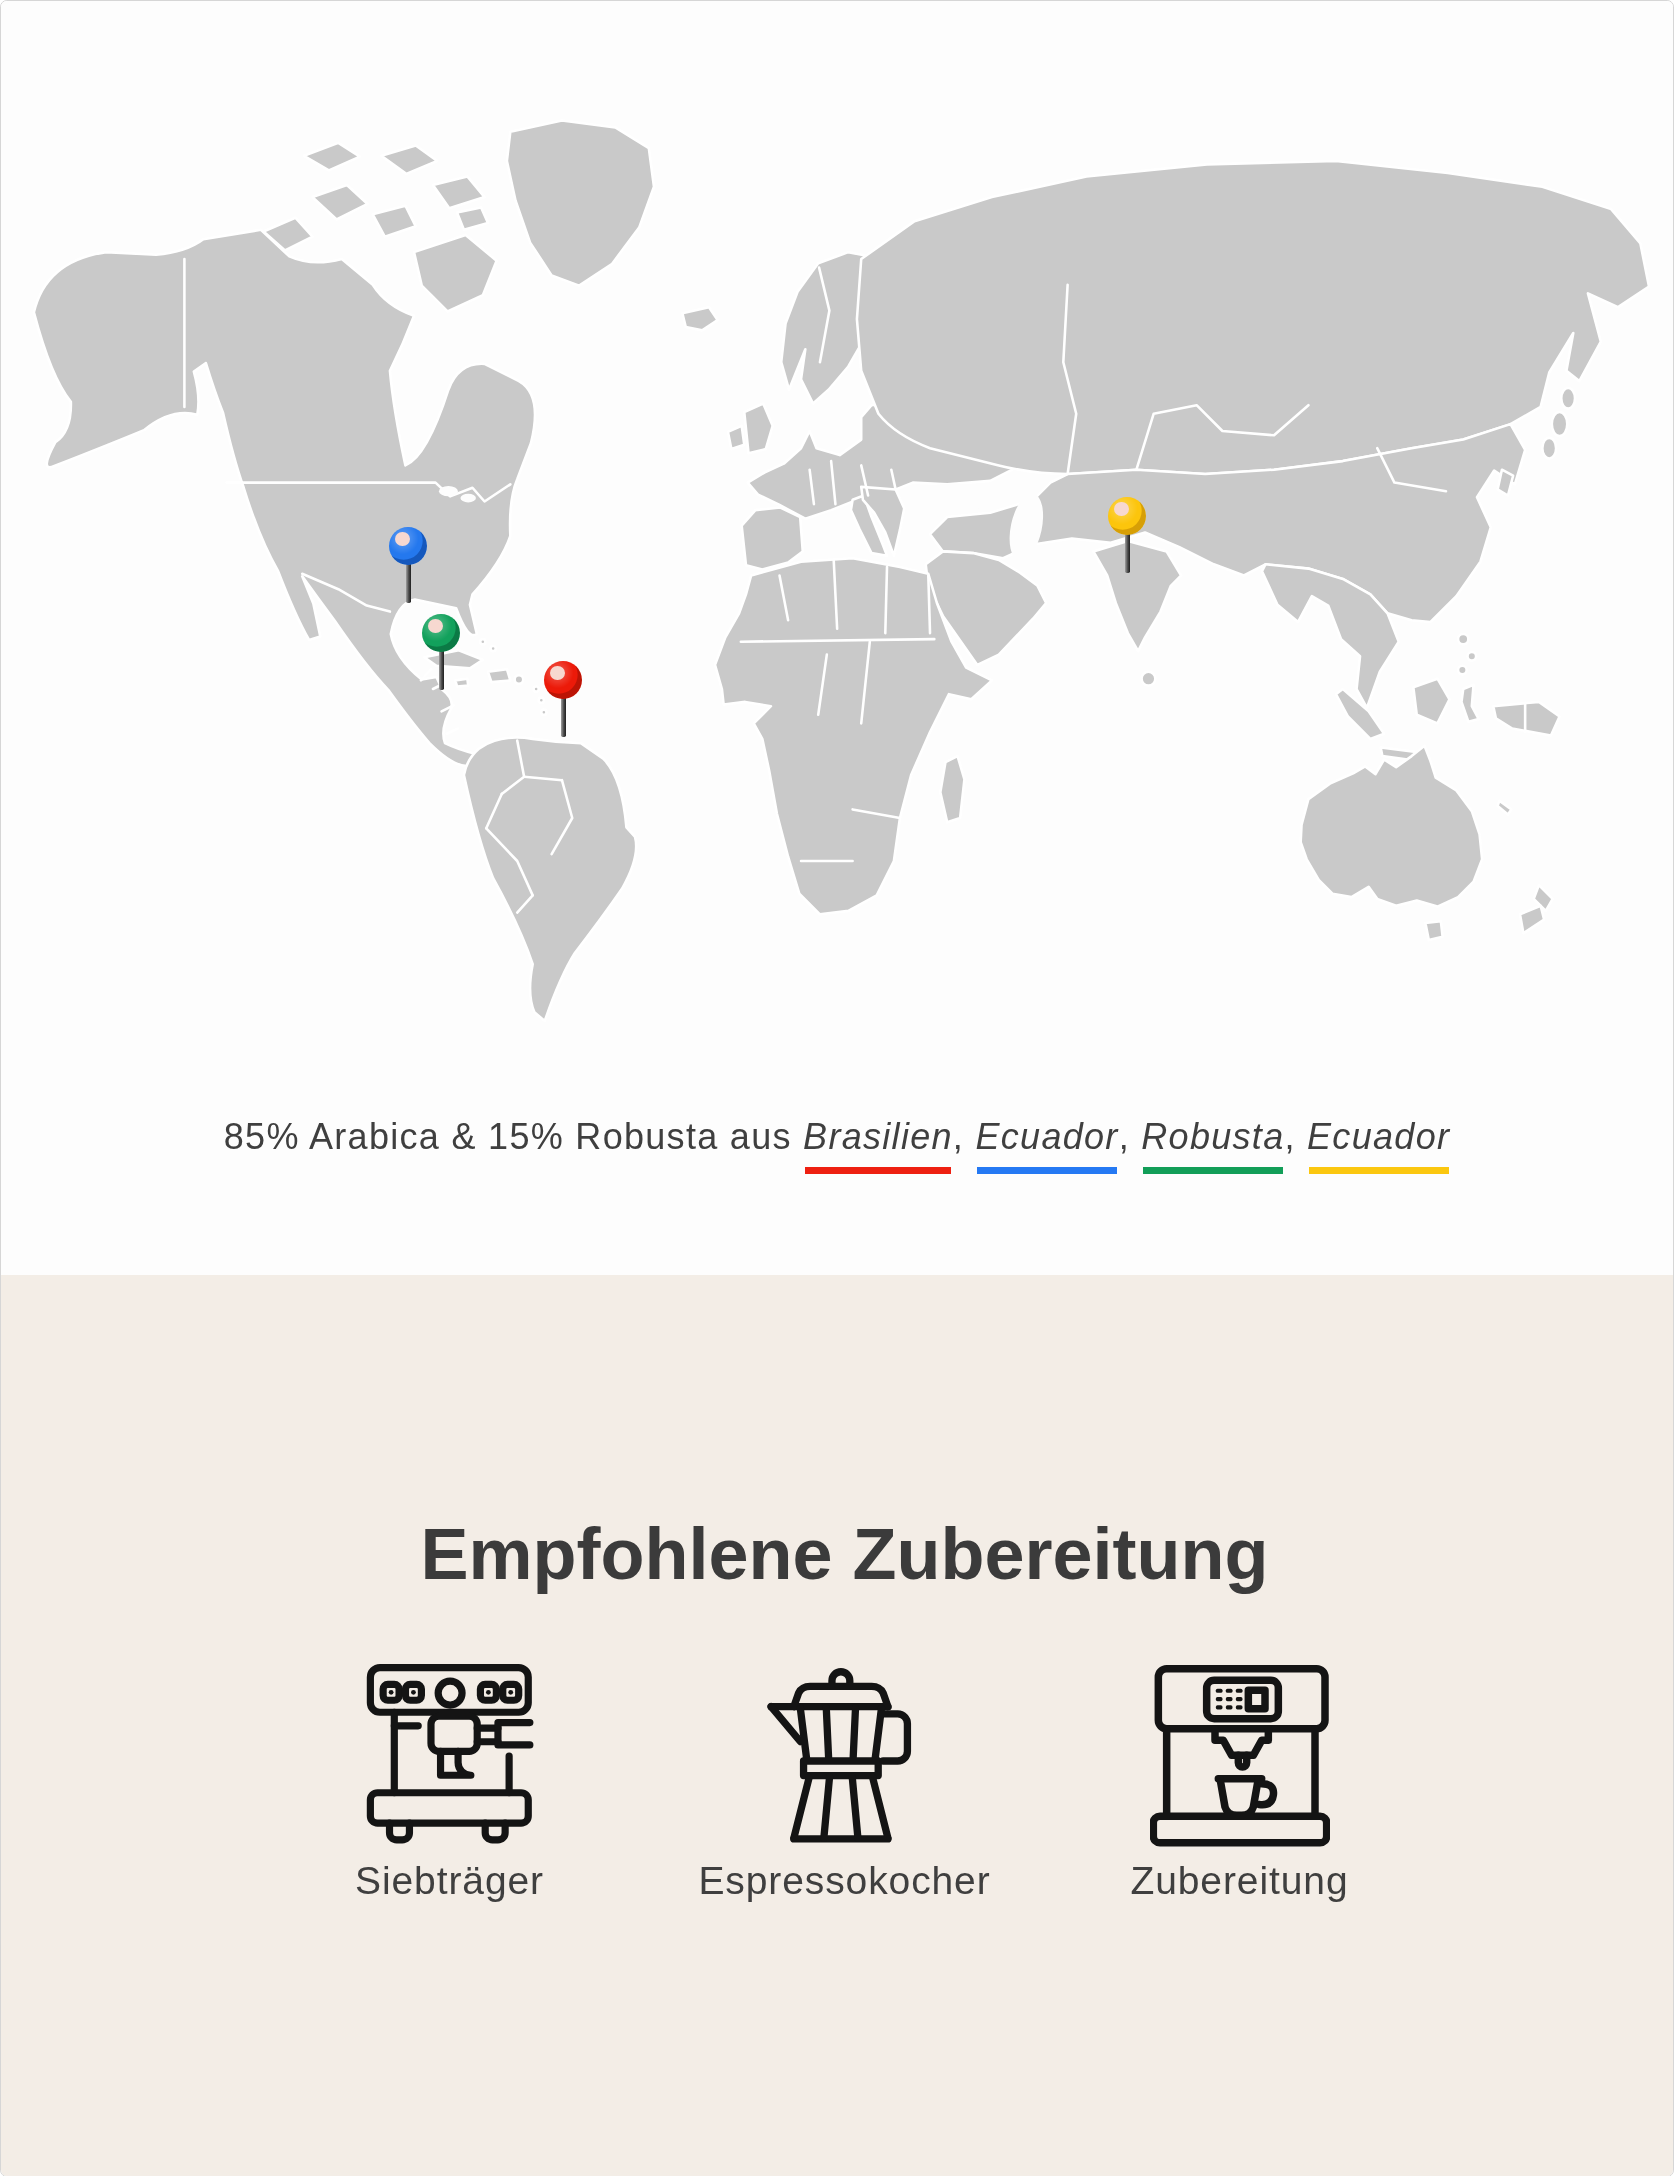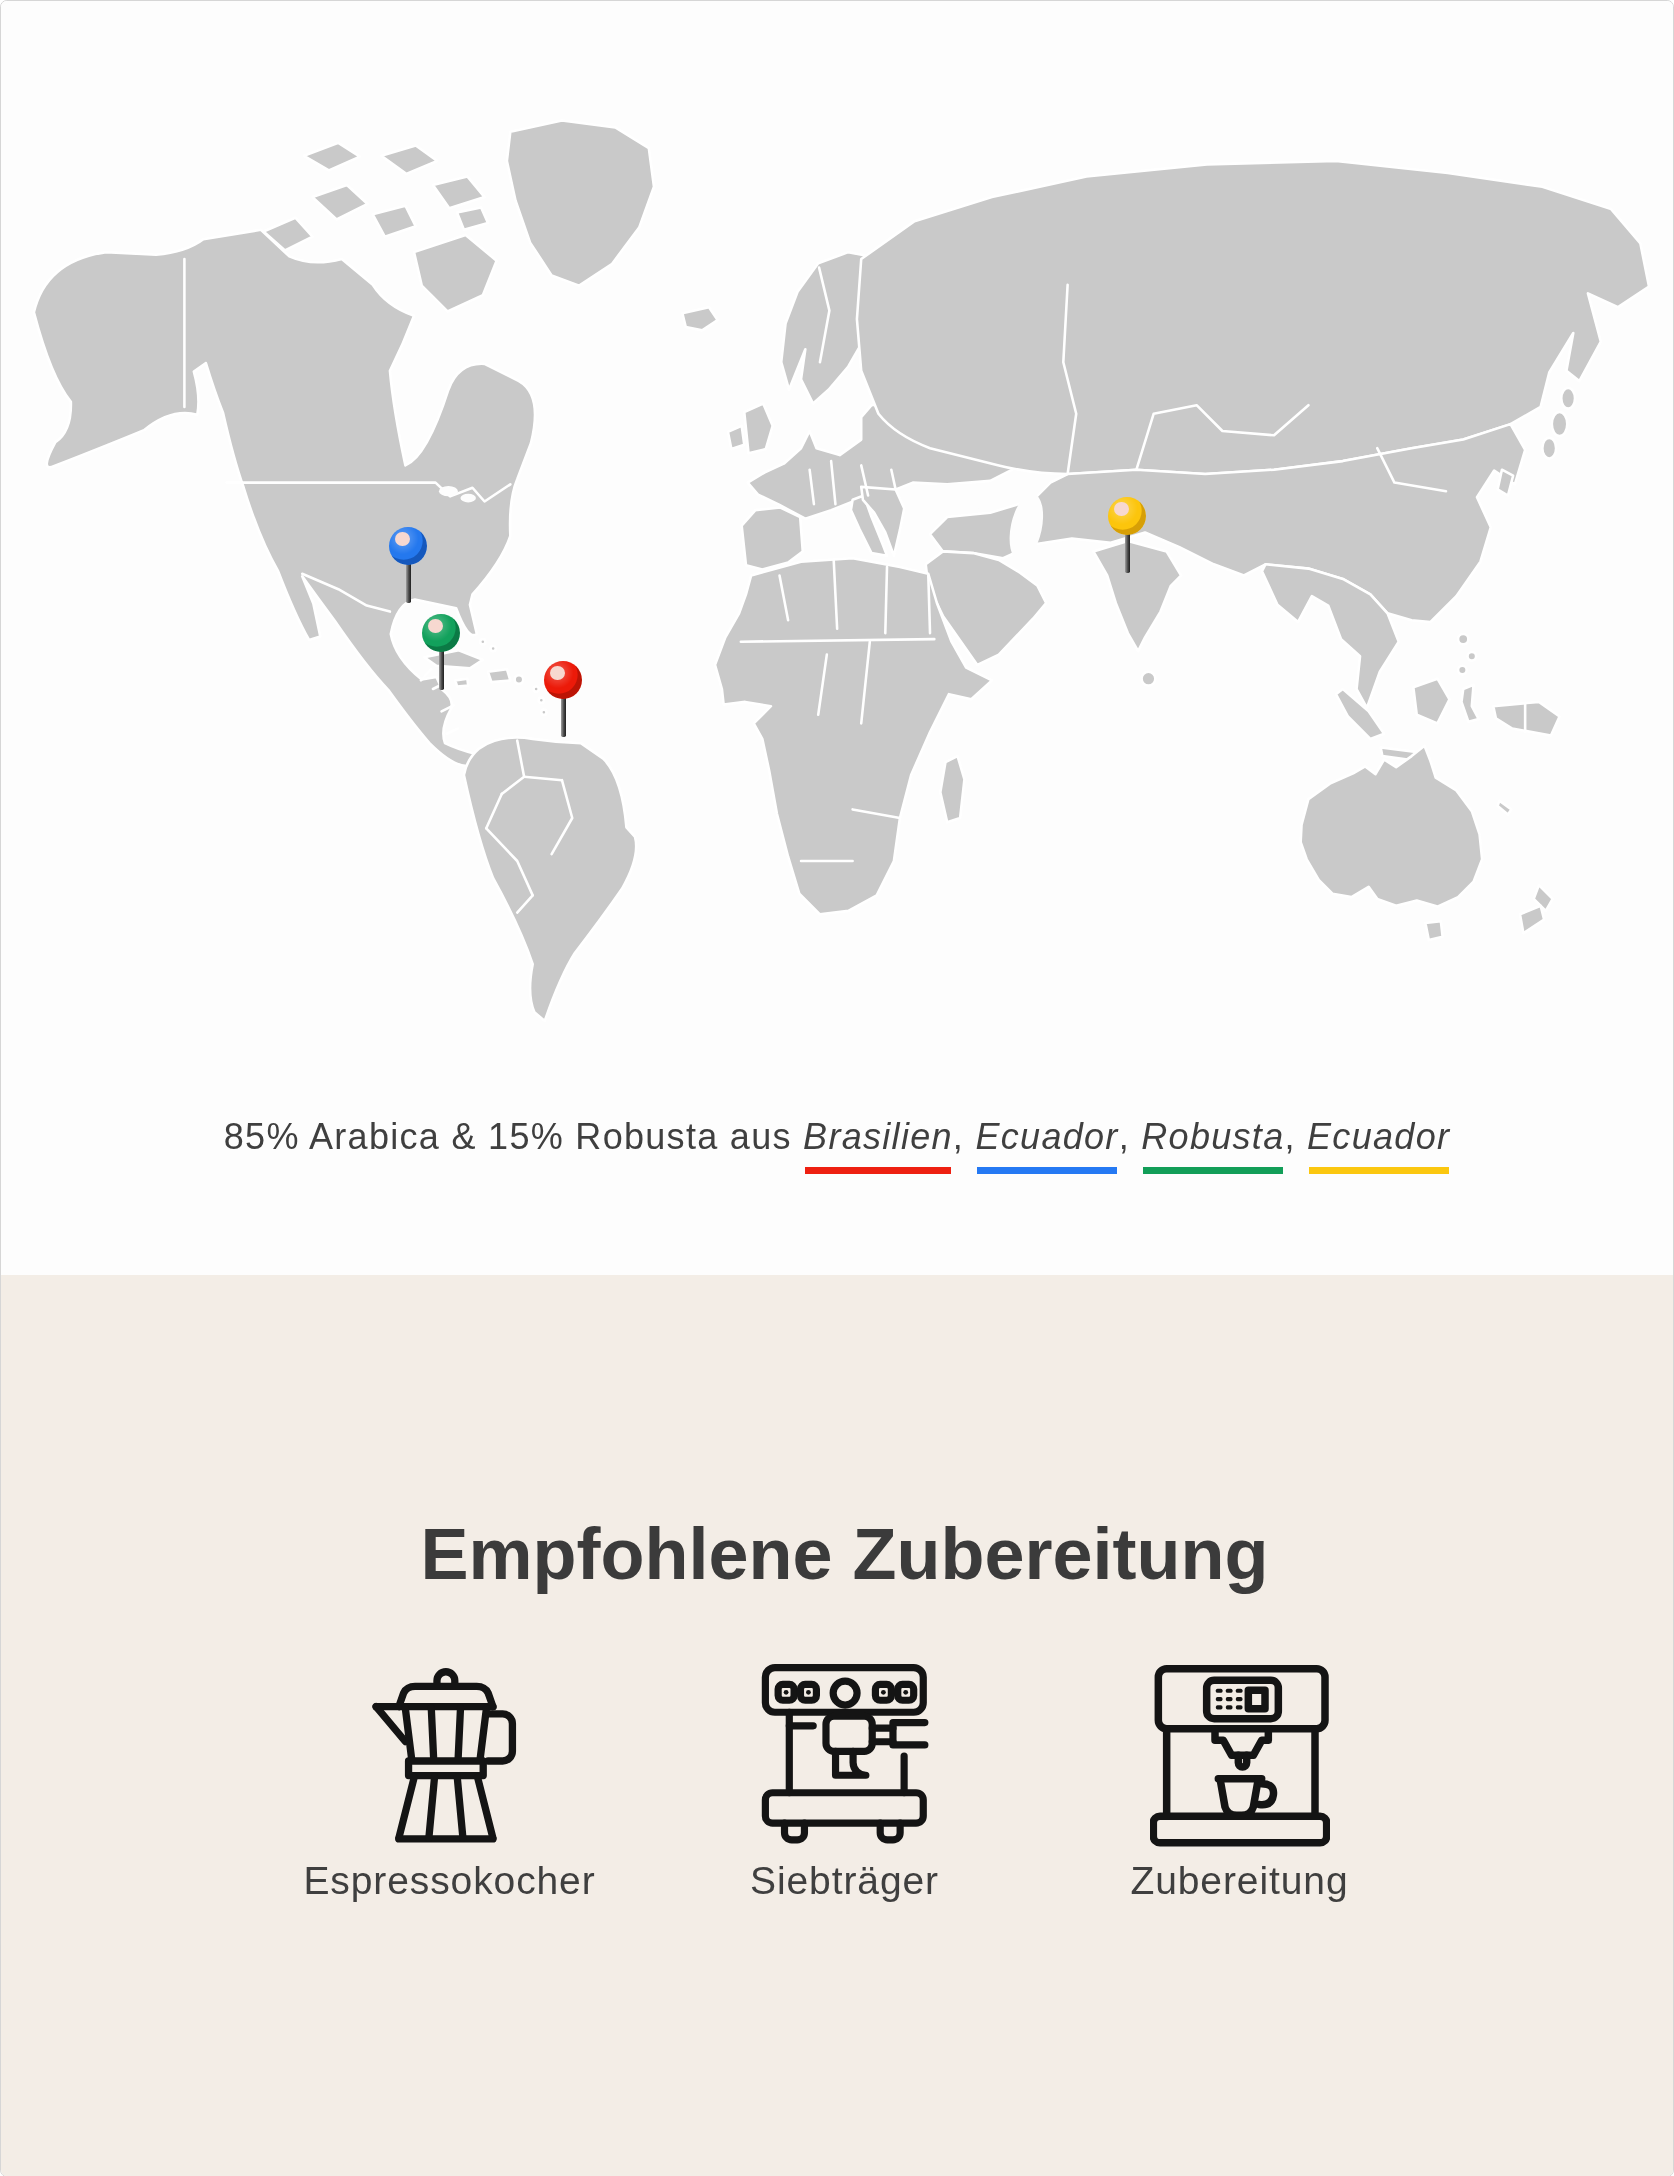--- a/index.html
+++ b/index.html
@@ -181,41 +181,20 @@
       <span class="pin-highlight"></span>
     </div>
 
     <p class="caption"><span>85% Arabica &amp; 15% Robusta aus </span><span class="country" style="--bar: #ee2011;">Brasilien</span><span>, </span><span class="country" style="--bar: #2579f3;">Ecuador</span><span>, </span><span class="country" style="--bar: #129e58;">Robusta</span><span>, </span><span class="country" style="--bar: #fbc70f;">Ecuador</span></p>
   </section>
 
   <section class="prep-section">
     <h2 class="prep-heading">Empfohlene Zubereitung</h2>
 
     <div class="prep-row">
-
-      <div class="prep-item">
-        <svg viewBox="0 0 200 228" xmlns="http://www.w3.org/2000/svg">
-          <g class="icon-stroke">
-            <path d="M85,30 v-7 a11,11 0 0 1 22,0 v7"></path>
-            <path d="M38,55 L44,38 q4,-8 14,-8 h76 q10,0 14,8 l6,17"></path>
-            <path d="M10,55 H154"></path>
-            <path d="M10,55 L46,98"></path>
-            <path d="M46,57 L54,121"></path>
-            <path d="M146,57 L138,121"></path>
-            <path d="M78,57 L81,121 M114,57 L111,121"></path>
-            <rect x="50" y="122" width="92" height="18"></rect>
-            <path d="M57,142 L38,217"></path>
-            <path d="M135,142 L154,217"></path>
-            <path d="M38,218 H154"></path>
-            <path d="M82,142 L75,217 M110,142 L117,217"></path>
-            <path d="M146,64 h20 a12,12 0 0 1 12,12 v34 a12,12 0 0 1 -12,12 h-18"></path>
-          </g>
-        </svg>
-        <span class="prep-label">Espressokocher</span>
-      </div>
 
       <div class="prep-item">
         <svg viewBox="0 0 215 232" xmlns="http://www.w3.org/2000/svg">
           <g class="icon-stroke">
             <rect x="8" y="7" width="198" height="56" rx="12"></rect>
             <rect x="24" y="28" width="20" height="20" rx="6"></rect>
             <rect x="52" y="28" width="20" height="20" rx="6"></rect>
             <circle cx="108" cy="39" r="15"></circle>
             <rect x="146" y="28" width="20" height="20" rx="6"></rect>
             <rect x="174" y="28" width="20" height="20" rx="6"></rect>
@@ -234,20 +213,41 @@
             <circle cx="34" cy="38" r="3"></circle>
             <circle cx="62" cy="38" r="3"></circle>
             <circle cx="156" cy="38" r="3"></circle>
             <circle cx="184" cy="38" r="3"></circle>
           </g>
         </svg>
         <span class="prep-label">Siebträger</span>
       </div>
 
       <div class="prep-item">
+        <svg viewBox="0 0 200 228" xmlns="http://www.w3.org/2000/svg">
+          <g class="icon-stroke">
+            <path d="M85,30 v-7 a11,11 0 0 1 22,0 v7"></path>
+            <path d="M38,55 L44,38 q4,-8 14,-8 h76 q10,0 14,8 l6,17"></path>
+            <path d="M10,55 H154"></path>
+            <path d="M10,55 L46,98"></path>
+            <path d="M46,57 L54,121"></path>
+            <path d="M146,57 L138,121"></path>
+            <path d="M78,57 L81,121 M114,57 L111,121"></path>
+            <rect x="50" y="122" width="92" height="18"></rect>
+            <path d="M57,142 L38,217"></path>
+            <path d="M135,142 L154,217"></path>
+            <path d="M38,218 H154"></path>
+            <path d="M82,142 L75,217 M110,142 L117,217"></path>
+            <path d="M146,64 h20 a12,12 0 0 1 12,12 v34 a12,12 0 0 1 -12,12 h-18"></path>
+          </g>
+        </svg>
+        <span class="prep-label">Espressokocher</span>
+      </div>
+
+      <div class="prep-item">
         <svg viewBox="0 0 216 222" xmlns="http://www.w3.org/2000/svg">
           <g class="icon-stroke">
             <rect x="10" y="8" width="200" height="72" rx="10"></rect>
             <rect x="68" y="22" width="86" height="46" rx="9"></rect>
             <rect x="118" y="34" width="20" height="22"></rect>
             <path d="M20,80 V185"></path>
             <path d="M198,80 V185"></path>
             <path d="M78,80 V94 H88 L98,112 H124 L134,94 H142 V80"></path>
             <path d="M106,112 v9 a5,5 0 0 0 10,0 v-9"></path>
             <path d="M82,140 H134"></path>

